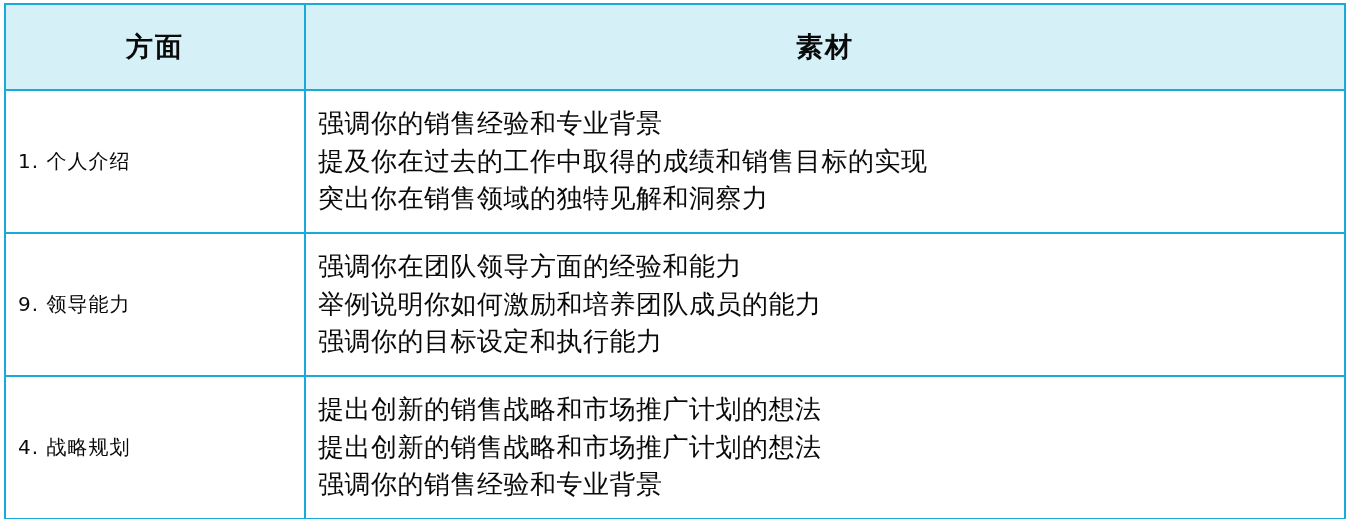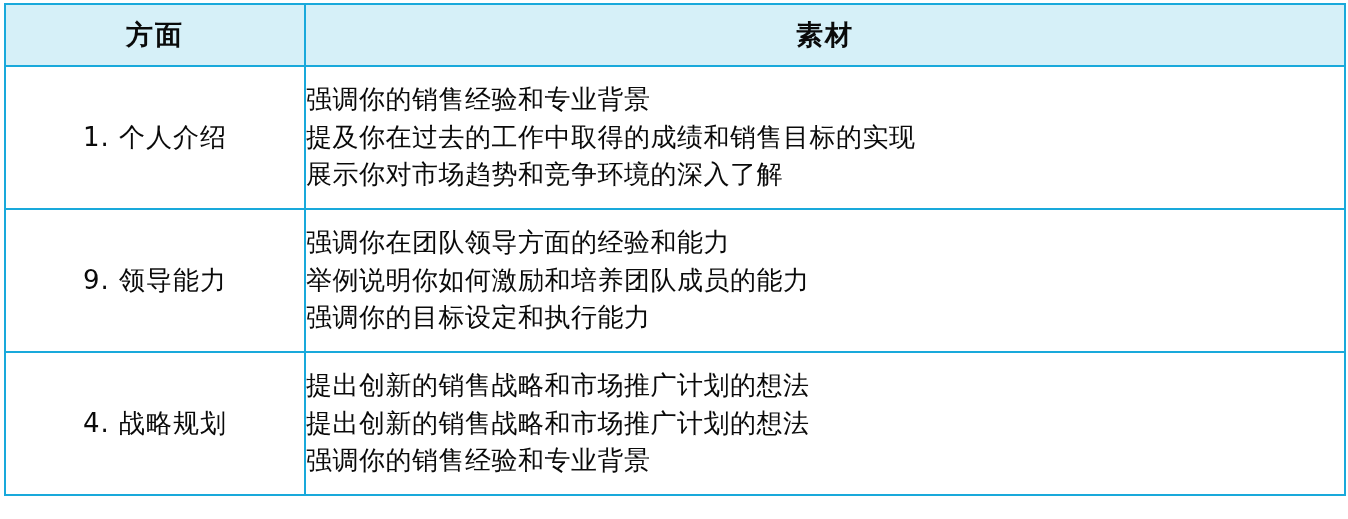--- a/index.html
+++ b/index.html
@@ -25,39 +25,39 @@
     width: 1340px;
     margin: 3px 4px 0 4px;
     table-layout: fixed;
   }
   table.matrix col.col-aspect { width: 300px; }
   table.matrix col.col-material { width: 1040px; }
 
   table.matrix th,
   table.matrix td {
     border: 2px solid #19a9db;
-    padding: 0;
+    padding: 12px;
     vertical-align: middle;
   }
   table.matrix thead th {
     background: #d6f0f8;
     height: 60px;
     text-align: center;
     font-weight: bold;
     font-size: 27px;
     letter-spacing: 2px;
     font-family: "DejaVu Sans", "Liberation Sans", sans-serif;
   }
   .head-text {
     display: block;
     line-height: 56px;
   }
   td.aspect-cell {
-    text-align: center;
-    font-size: 26px;
+    text-align: left;
+    font-size: 20px;
     letter-spacing: 1px;
     font-family: "DejaVu Sans", "Liberation Sans", sans-serif;
     padding: 0 6px;
   }
   td.material-cell {
     padding: 12px 0 12px 44px;
     font-size: 26px;
     line-height: 1.46;
     font-family: "DejaVu Sans", "Liberation Sans", sans-serif;
     letter-spacing: 0.5px;
@@ -86,21 +86,21 @@
           <span class="head-text">素材</span>
         </th>
       </tr>
     </thead>
     <tbody>
       <tr>
         <td class="aspect-cell">1. 个人介绍</td>
         <td class="material-cell">
           <span class="material-line">强调你的销售经验和专业背景</span>
           <span class="material-line">提及你在过去的工作中取得的成绩和销售目标的实现</span>
-          <span class="material-line">展示你对市场趋势和竞争环境的深入了解</span>
+          <span class="material-line">突出你在销售领域的独特见解和洞察力</span>
         </td>
       </tr>
       <tr>
         <td class="aspect-cell">9. 领导能力</td>
         <td class="material-cell">
           <span class="material-line">强调你在团队领导方面的经验和能力</span>
           <span class="material-line">举例说明你如何激励和培养团队成员的能力</span>
           <span class="material-line">强调你的目标设定和执行能力</span>
         </td>
       </tr>

